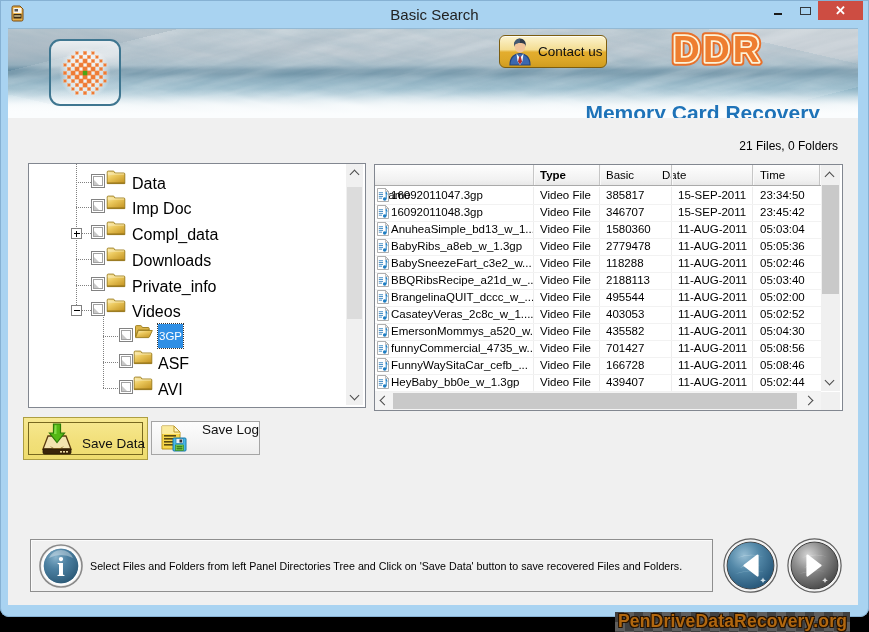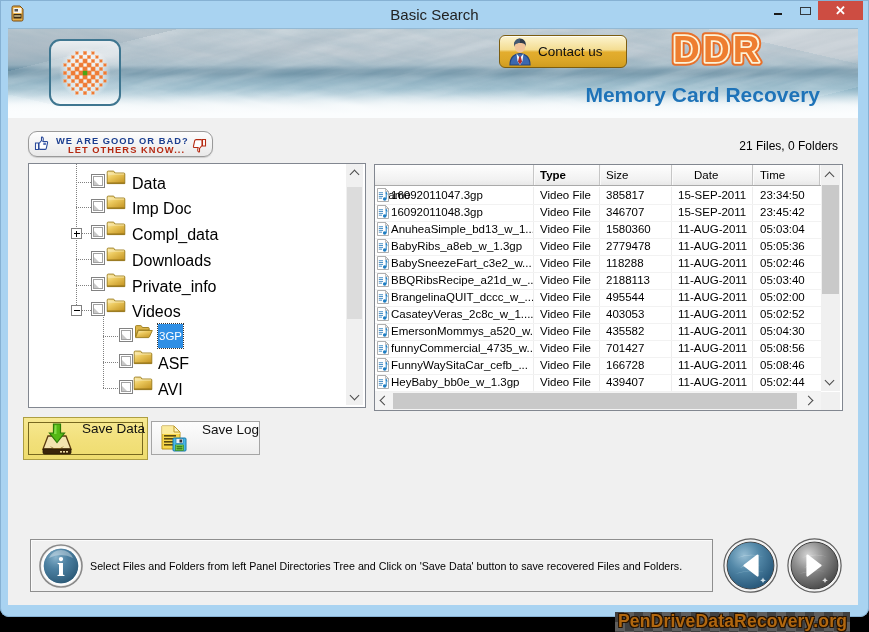--- a/index.html
+++ b/index.html
@@ -8,23 +8,23 @@
 #win{position:absolute;left:0;top:0;width:869px;height:617px;background:#a9d3f1;border-radius:0 0 9px 9px;box-shadow:inset 0 0 0 1px #86b1d3;}
 #titlebar{position:absolute;left:0;top:0;width:869px;height:21px;}
 #title{position:absolute;left:0;top:6px;width:869px;text-align:center;font-size:15px;color:#222;}
 #btn-min{position:absolute;left:774px;top:12.5px;width:8px;height:2.5px;background:#1a1a1a;}
 #btn-max{position:absolute;left:800px;top:7px;width:9px;height:6px;border:1.6px solid #33383d;}
 #btn-close{position:absolute;left:818px;top:1px;width:45px;height:19px;background:#cd4d42;color:#fff;text-align:center;font-size:13px;font-weight:bold;line-height:20px;}
 #header{position:absolute;left:8px;top:29px;width:850px;height:89px;overflow:hidden;box-shadow:0 -1px 0 #93b9d4;
 background:linear-gradient(180deg,#bfc9d0 0px,#b2bdc6 26px,#9bb2bf 36px,#64899e 41px,#5f869b 45px,#7ba1b5 50px,#93b8c9 58px,#9fc2d2 66px,#c4dae4 72px,#ebf3f6 78px,#fafcfd 83px,#fcfdfe 89px);}
 #maincontent{position:absolute;left:8px;top:118px;width:850px;height:487px;background:#f0f0f0;}
 #logobox{position:absolute;left:41px;top:10px;width:68px;height:63px;border:2px solid #3f7690;border-radius:11px;background:linear-gradient(180deg,rgba(255,255,255,0.75),rgba(255,255,255,0.25) 45%,rgba(210,230,240,0.2) 60%,rgba(255,255,255,0.45));}
-#contactbtn{position:absolute;left:491px;top:6px;width:106px;height:31px;white-space:nowrap;border:1px solid #7c5d10;border-radius:6px;background:linear-gradient(180deg,#fcf4d0 0%,#f4dd92 44%,#e3ad2e 52%,#dca728 78%,#cf9c1f 100%);box-shadow:inset 0 1px 0 rgba(255,255,255,0.8);padding-left:20px;}
+#contactbtn{position:absolute;left:491px;top:6px;width:106px;height:31px;white-space:nowrap;border:1px solid #7c5d10;border-radius:6px;background:linear-gradient(180deg,#fcf4d0 0%,#f4dd92 44%,#e3ad2e 52%,#dca728 78%,#cf9c1f 100%);box-shadow:inset 0 1px 0 rgba(255,255,255,0.8);}
 #ddr{position:absolute;left:661px;top:0px;}
-#memtext{position:absolute;left:0px;top:54px;width:812px;text-align:right;font-size:21px;font-weight:bold;color:#1e73b8;}
+#memtext{position:absolute;left:0px;top:72px;width:812px;text-align:right;font-size:21px;font-weight:bold;color:#1e73b8;}
 
 #blackstrip{position:absolute;left:0;top:617px;width:869px;height:15px;background:#000;}
 #feedbackbanner{position:absolute;left:20px;top:13px;width:183px;height:24px;border:1px solid #9a9a9a;border-radius:9px;background:linear-gradient(180deg,#fdfdfd,#e9e9e9);box-shadow:0 1px 1px rgba(0,0,0,0.15);}
 #fb1{position:absolute;left:27px;top:3.5px;font-size:9.3px;font-weight:bold;color:#1a3d8f;letter-spacing:1.05px;white-space:nowrap;}
 #fb2{position:absolute;left:39px;top:12.5px;font-size:9.3px;font-weight:bold;color:#b52a12;letter-spacing:1.05px;white-space:nowrap;}
 #filecount{position:absolute;left:630px;top:21px;width:200px;text-align:right;font-size:12px;color:#000;}
 #treepanel{position:absolute;left:20px;top:45px;width:336px;height:243px;background:#fff;border:1px solid #828790;overflow:hidden;}
 #filepanel{position:absolute;left:366px;top:46px;width:467px;height:245px;background:#fff;border:1px solid #828790;overflow:hidden;}
 .vdot{position:absolute;width:1px;background-image:repeating-linear-gradient(180deg,#808080 0 1px,transparent 1px 2px);}
 .hdot{position:absolute;height:1px;background-image:repeating-linear-gradient(90deg,#808080 0 1px,transparent 1px 2px);}
@@ -41,21 +41,21 @@
 .hsep{position:absolute;top:0px;width:1px;height:20px;background:#c6c6c6;border-right:1px solid #fafafa;}
 .vgrid{position:absolute;width:1px;background:#ededed;}
 .frow{position:absolute;left:0px;width:446px;height:17px;border-bottom:1px solid #f2f2f2;}
 .frow span{position:absolute;top:2px;font-size:11.5px;color:#000;white-space:nowrap;}
 .c1{left:16px;width:142px;overflow:hidden;} .c2{left:165px;} .c3{left:231px;} .c4{left:303px;} .c5{left:385px;}
 .sb{position:absolute;background:#f2f2f2;}
 .sbthumb{position:absolute;background:#cdcdcd;}
 .arr{position:absolute;width:6px;height:6px;border-left:1.6px solid #4a4a4a;border-top:1.6px solid #4a4a4a;}
 #savedata{position:absolute;left:15px;top:299px;width:123px;height:41px;background:linear-gradient(180deg,#f7e992 0%,#f2e07b 55%,#eedc6e 100%);border:1px solid #ad9e42;}
 #savedata .inner{position:absolute;left:4px;top:4px;right:4px;bottom:4px;border:1.5px solid #77681f;}
-#savedata span{position:absolute;left:58px;top:3px;font-size:13.5px;color:#101010;white-space:nowrap;}
+#savedata span{position:absolute;left:58px;top:18px;font-size:13.5px;color:#101010;white-space:nowrap;}
 #savelog{position:absolute;left:143px;top:303px;width:107px;height:32px;background:linear-gradient(180deg,#fdfdfd,#eeeeee);border:1px solid #a5a5a5;}
 #savelog span{position:absolute;left:50px;top:0;font-size:13.5px;color:#101010;white-space:nowrap;}
 #curfolder{position:absolute;left:364px;top:301px;font-size:12px;color:#000;}
 #curfolder b{font-weight:normal;margin-left:10px;font-size:11.5px;}
 #infopanel{position:absolute;left:22px;top:421px;width:681px;height:51px;border:1px solid #8e8e8e;background:#f0f0f0;box-shadow:inset 1px 1px 0 #fbfbfb;}
 #infopanel .txt{position:absolute;left:59px;top:20px;font-size:10.7px;color:#000;white-space:nowrap;}
 .navbtn{position:absolute;width:55px;height:55px;border-radius:50%;}
 #watermark{position:absolute;left:615px;top:612px;width:235px;height:36px;
 background:repeating-conic-gradient(#5d5d5d 0% 25%, #404040 0% 50%) 0 0/19px 19px;
 font-size:17.5px;font-weight:bold;color:#b1670f;text-align:center;line-height:19px;
@@ -205,31 +205,21 @@
  <path d="M8.5 0.5 L8.5 3.5 L11.5 3.5 Z" fill="#ececec" stroke="#9a9a9a" stroke-width="0.6"></path>
  <rect x="1.8" y="4.3" width="4.2" height="0.9" fill="#3a86c0"></rect>
  <rect x="1.8" y="6.1" width="4.2" height="0.9" fill="#3a86c0"></rect>
  <rect x="1.8" y="7.9" width="4.2" height="0.9" fill="#3a86c0"></rect>
  <rect x="1.8" y="9.7" width="3.2" height="0.9" fill="#3a86c0"></rect>
  <circle cx="7.7" cy="11" r="1.8" fill="#1f7ec2"></circle>
  <rect x="8.7" y="3.9" width="1" height="7" fill="#1f7ec2"></rect>
  <path d="M8.7 3.9 Q11 5 10.7 7.4 Q10.4 5.9 8.7 5.7 Z" fill="#1f7ec2"></path>
 </symbol>
 </defs>
-</svg><div id="feedbackbanner">
-<svg class="abs" style="left:5px;top:4px;" width="15" height="15" viewBox="0 0 15 15">
-<path d="M1.5 7 L4.5 7 L4.5 13.5 L1.5 13.5 Z M5 7.5 L7.5 4.5 L7.5 1.5 Q7.5 0.8 8.3 1 Q9.6 1.6 9.3 3.4 L8.9 5.5 L12.6 5.5 Q13.8 5.6 13.5 6.8 L12.3 12.3 Q12 13.4 10.9 13.4 L5.9 13.4 L5 12.8 Z" fill="#fff" stroke="#2a4a9a" stroke-width="1.1"></path>
-<rect x="9.3" y="6.6" width="2.6" height="2.4" fill="#3a5aaa" opacity="0.85"></rect>
-</svg>
-<div id="fb1">WE ARE GOOD OR BAD?</div>
-<div id="fb2">LET OTHERS KNOW...</div>
-<svg class="abs" style="left:163px;top:6px;" width="15" height="15" viewBox="0 0 15 15">
-<path d="M13.5 8 L10.5 8 L10.5 1.5 L13.5 1.5 Z M10 7.5 L7.5 10.5 L7.5 13.5 Q7.5 14.2 6.7 14 Q5.4 13.4 5.7 11.6 L6.1 9.5 L2.4 9.5 Q1.2 9.4 1.5 8.2 L2.7 2.7 Q3 1.6 4.1 1.6 L9.1 1.6 L10 2.2 Z" fill="#fff" stroke="#b52a12" stroke-width="1.1"></path>
-</svg>
-</div><div id="filecount">21 Files, 0 Folders</div><div id="treepanel">
+</svg><div id="filecount">21 Files, 0 Folders</div><div id="treepanel">
         <div class="vdot" style="left:47px;top:0px;height:147px;"></div>
         <div class="vdot" style="left:74px;top:147px;height:77px;"></div>
         <div class="hdot" style="left:47px;top:18px;width:16px;"></div>
         <div class="chk" style="left:62px;top:10px;"></div>
         <svg class="abs" style="left:77px;top:5px;" width="20" height="16">
           <use href="#foldc"></use>
         </svg>
         <div class="tlabel" style="left:103px;top:11px;">Data</div>
         <div class="hdot" style="left:47px;top:43px;width:16px;"></div>
         <div class="chk" style="left:62px;top:35px;"></div>
@@ -287,22 +277,22 @@
         </svg>
         <div class="tlabel" style="left:129px;top:217px;">AVI</div>
         <div class="sb" style="left:317px;top:0;width:17px;height:241px;background:#f0f0f0;"></div>
         <div class="sbthumb" style="left:318px;top:23px;width:15px;height:132px;background:#dcdcdc;"></div>
         <div class="arr" style="left:322px;top:7px;transform:rotate(45deg);"></div>
         <div class="arr" style="left:322px;top:228px;transform:rotate(225deg);"></div>
       </div><div id="filepanel">
         <div id="fhdr">
           <span style="left:5px;margin-top:20px;">Name</span>
           <span style="left:165px;font-weight:bold;">Type</span>
-          <span style="left:231px;">Size</span>
-          <span style="left:319px;">Date</span>
+          <span style="left:231px;">Basic</span>
+          <span style="left:287px;">Date</span>
           <span style="left:385px;">Time</span>
           <div class="hsep" style="left:158px;"></div>
           <div class="hsep" style="left:224px;"></div>
           <div class="hsep" style="left:296px;"></div>
           <div class="hsep" style="left:377px;"></div>
           <div class="hsep" style="left:444px;"></div>
         </div>
         <div class="vgrid" style="left:158px;top:22px;height:204px;"></div>
         <div class="vgrid" style="left:224px;top:22px;height:204px;"></div>
         <div class="vgrid" style="left:296px;top:22px;height:204px;"></div>

